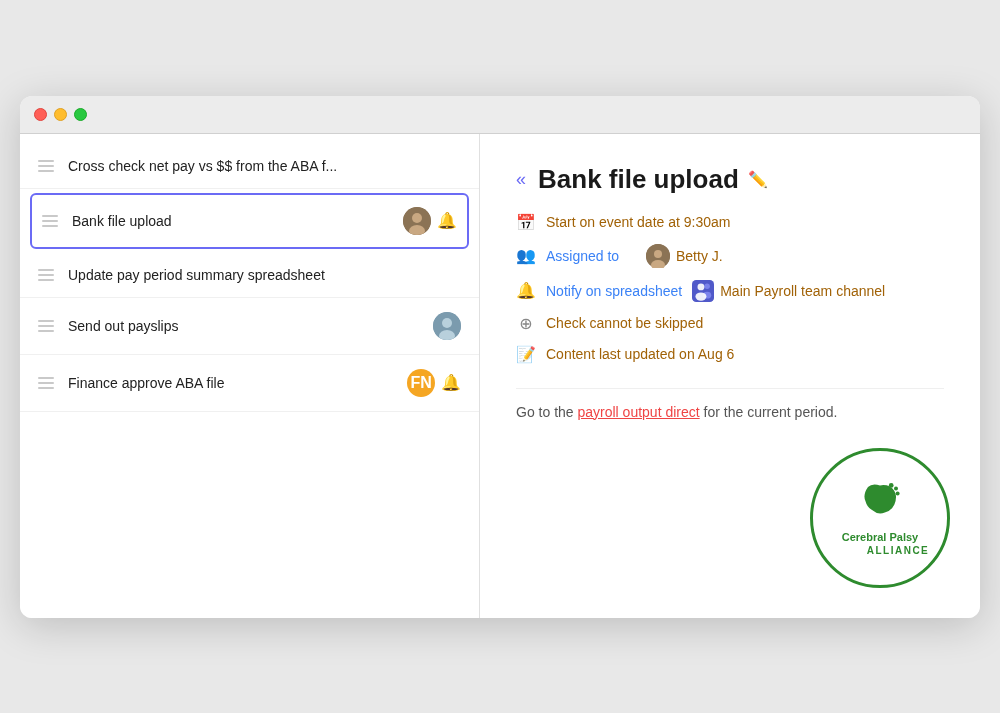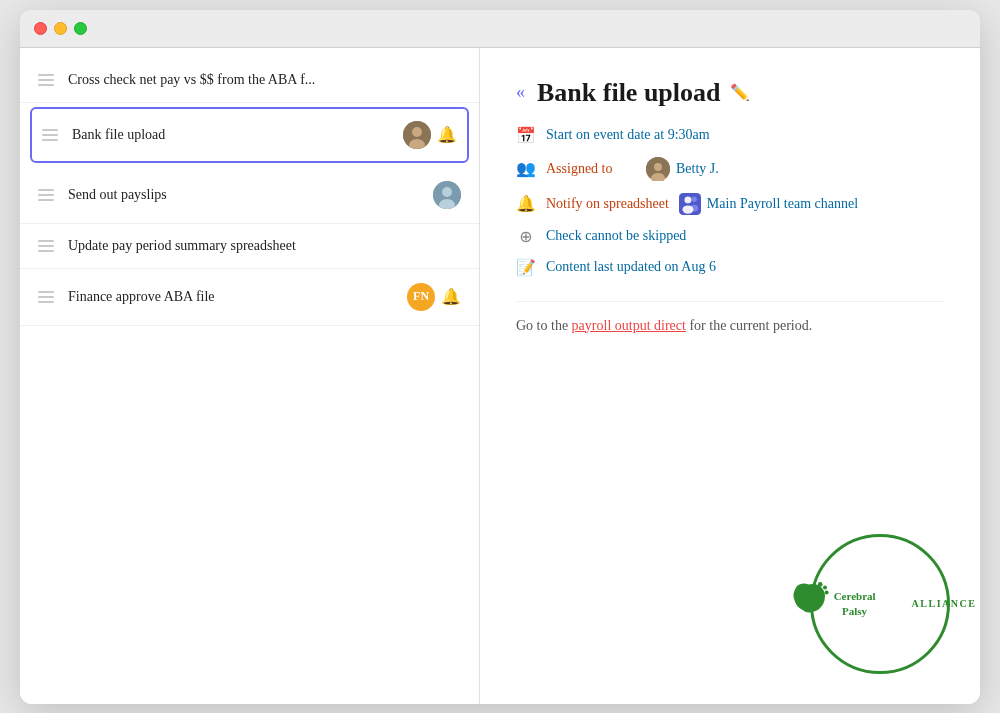--- a/index.html
+++ b/index.html
@@ -33,22 +33,21 @@
     }
     .tl {
       width: 13px; height: 13px; border-radius: 50%;
       display: inline-block;
     }
     .tl-red { background: #ff5f57; border: 1px solid #e0443e; }
     .tl-yellow { background: #ffbd2e; border: 1px solid #dfa023; }
     .tl-green { background: #28c840; border: 1px solid #1aab29; }
     .content {
       display: flex;
-      height: 656px;
-      font-family: Liberation Serif, serif;
+      height: 484px;
     }
     
     .left-panel {
       width: 460px;
       background: #fff;
       border-right: 1px solid #e0e0e0;
       overflow-y: auto;
       padding: 10px 0;
     }
     .task-item {
@@ -95,21 +94,21 @@
     }
     .avatar {
       width: 28px; height: 28px; border-radius: 50%;
       background: #ccc;
       overflow: hidden;
       display: flex; align-items: center; justify-content: center;
       font-size: 11px; font-weight: bold; color: #fff;
     }
     .avatar-fn {
       background: #f5a623;
-      font-size: 12px; font-weight: bold; color: #fff;
+      font-size: 16px; font-weight: bold; color: #fff;
       width: 28px; height: 28px; border-radius: 50%;
       display: flex; align-items: center; justify-content: center;
     }
     .bell-icon {
       font-size: 16px;
       color: #aaa;
     }
     
     .face1 { background: #8B7355; }
     .face2 { background: #7B9BAE; }
@@ -158,25 +157,25 @@
       color: #333;
     }
     .detail-row .row-icon {
       font-size: 16px;
       color: #888;
       width: 20px;
       text-align: center;
       flex-shrink: 0;
     }
     .detail-row .row-label {
-      color: #c2410c;
+      color: #3b82f6;
       min-width: 90px;
     }
     .detail-row .row-value {
-      color: #0369a1;
+      color: #a16207;
       display: flex;
       align-items: center;
       gap: 6px;
     }
     .assigned-avatar {
       width: 24px; height: 24px; border-radius: 50%;
       background: #8B7355;
       display: inline-flex; align-items: center; justify-content: center;
       font-size: 10px; color: #fff; font-weight: bold;
     }
@@ -203,21 +202,21 @@
 
     
     .watermark {
       position: absolute;
       bottom: 30px;
       right: 30px;
       width: 140px; height: 140px;
       border-radius: 50%;
       border: 3px solid #2e8b2e;
       display: flex;
-      flex-direction: row;
+      flex-direction: column;
       align-items: center;
       justify-content: center;
       background: #fff;
       z-index: 10;
       padding: 10px;
     }
     .watermark-logo {
       color: #2e8b2e;
       font-size: 28px;
       margin-bottom: 4px;
@@ -283,39 +282,39 @@
         </div>
       </div>
 
 
       <div class="task-item">
         <div class="drag-handle">
           <span></span>
             <span></span>
             <span></span>
         </div>
+        <span class="task-title">Update pay period summary spreadsheet</span>
+      </div>
+
+      <div class="task-item">
+        <div class="drag-handle">
+          <span></span>
+            <span></span>
+            <span></span>
+        </div>
         <span class="task-title">Send out payslips</span>
         <div class="task-icons">
           <div class="avatar face2">
             <svg width="28" height="28" viewBox="0 0 28 28" xmlns="http://www.w3.org/2000/svg">
               <circle cx="14" cy="14" r="14" fill="#7B9BAE"></circle>
               <circle cx="14" cy="11" r="5" fill="#b8d0dc"></circle>
               <ellipse cx="14" cy="24" rx="8" ry="6" fill="#b8d0dc"></ellipse>
             </svg>
           </div>
         </div>
-      </div>
-
-      <div class="task-item">
-        <div class="drag-handle">
-          <span></span>
-            <span></span>
-            <span></span>
-        </div>
-        <span class="task-title">Update pay period summary spreadsheet</span>
       </div>
 
       <div class="task-item">
         <div class="drag-handle">
           <span></span>
             <span></span>
             <span></span>
         </div>
         <span class="task-title">Finance approve ABA file</span>
         <div class="task-icons">

